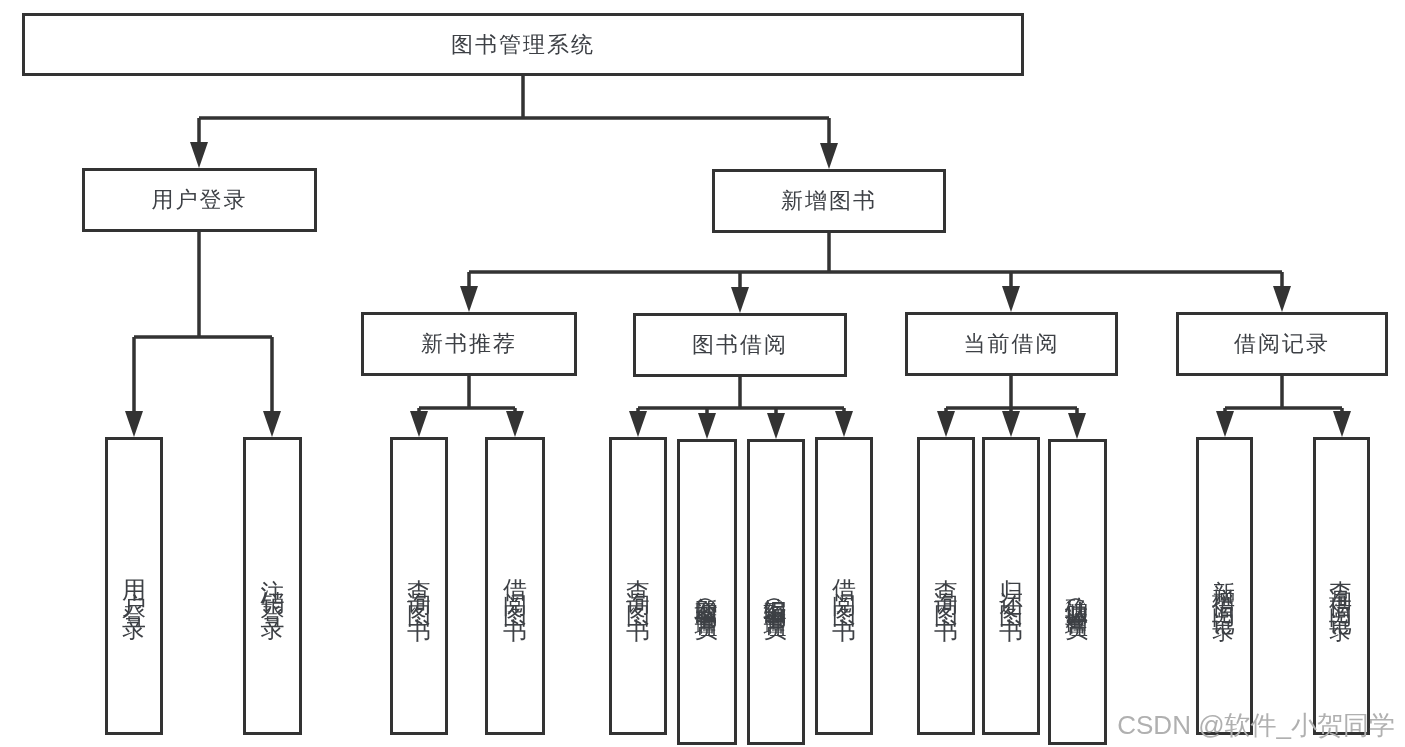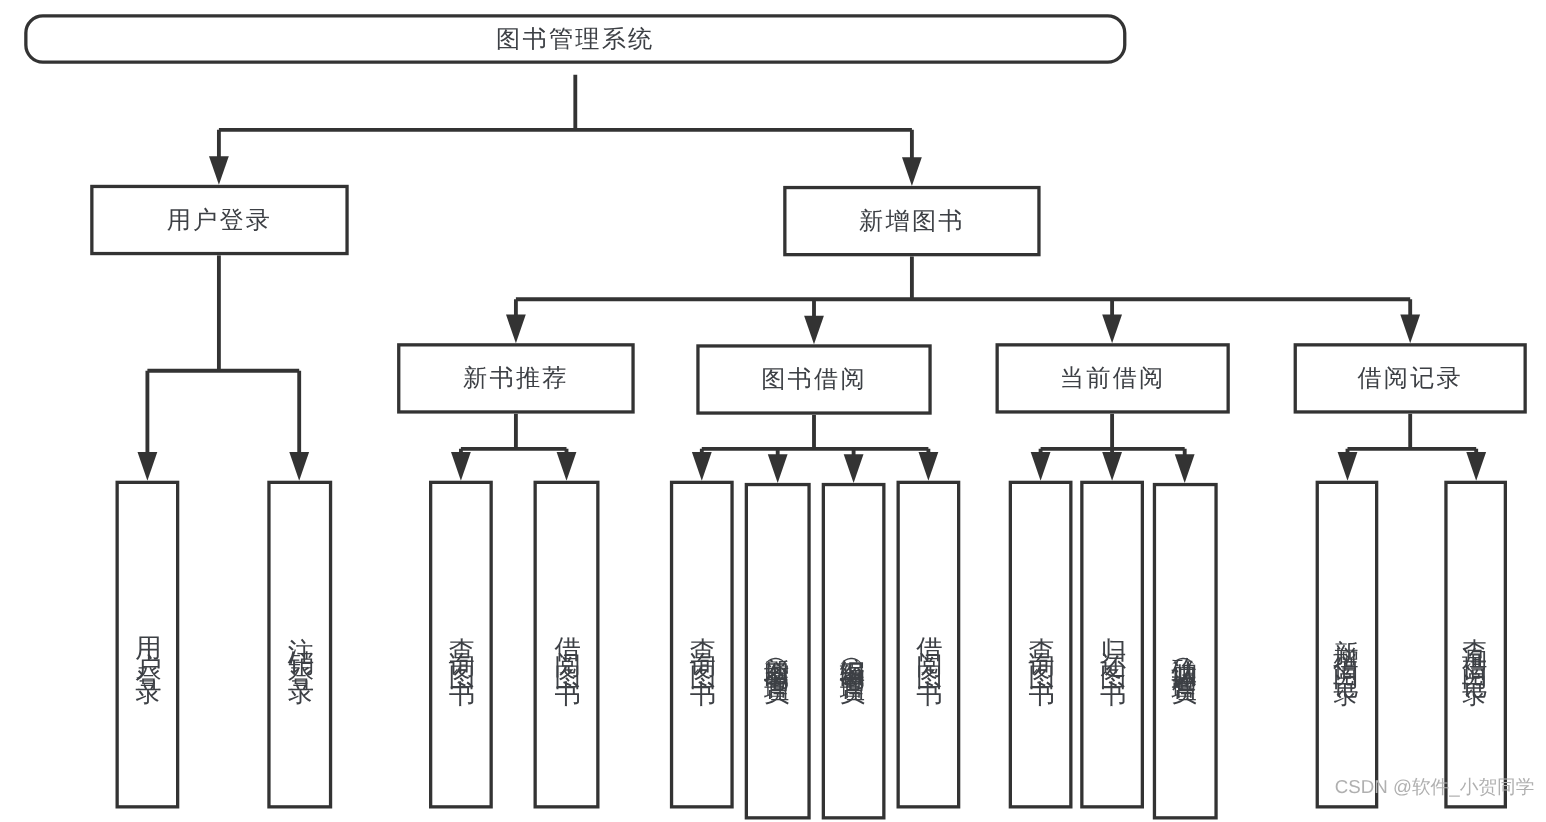--- a/index.html
+++ b/index.html
@@ -57,22 +57,22 @@
     text-orientation: mixed;
     white-space: nowrap;
   }
   .node.v.len4 .lbl { font-size: 24px; letter-spacing: 13px; }
   .node.v.len6 .lbl { font-size: 23px; letter-spacing: 8px; }
   .node.v.len9 .lbl { font-size: 23px; letter-spacing: 3px; }
 
   .watermark {
     position: absolute;
     right: 10px;
-    bottom: 20px;
-    font-size: 17px;
+    bottom: 4px;
+    font-size: 26px;
     color: var(--watermark);
     white-space: nowrap;
   }
 </style>
 </head>
 <body>
 
 <div class="canvas">
 
   <svg class="connectors" viewBox="0 0 1405 747" aria-hidden="true">
@@ -118,21 +118,21 @@
       <polygon points="1068,413 1086,413 1077,439"></polygon>
     </g>
 
     <g>
       <path d="M1282 376 L1282 408 M1225 408 L1342 408 M1225 408 L1225 413 M1342 408 L1342 413"></path>
       <polygon points="1216,411 1234,411 1225,437"></polygon>
       <polygon points="1333,411 1351,411 1342,437"></polygon>
     </g>
   </svg>
 
-  <div class="node h" style="left:22px; top:13px; width:1002px; height:45px;border-radius:17px;">
+  <div class="node h" style="left:22px; top:13px; width:1002px; height:63px;">
     <span class="lbl">图书管理系统</span>
   </div>
 
   <div class="node h" style="left:82px; top:168px; width:235px; height:64px;">
     <span class="lbl">用户登录</span>
   </div>
   <div class="node h" style="left:712px; top:169px; width:234px; height:64px;">
     <span class="lbl">新增图书</span>
   </div>
 

